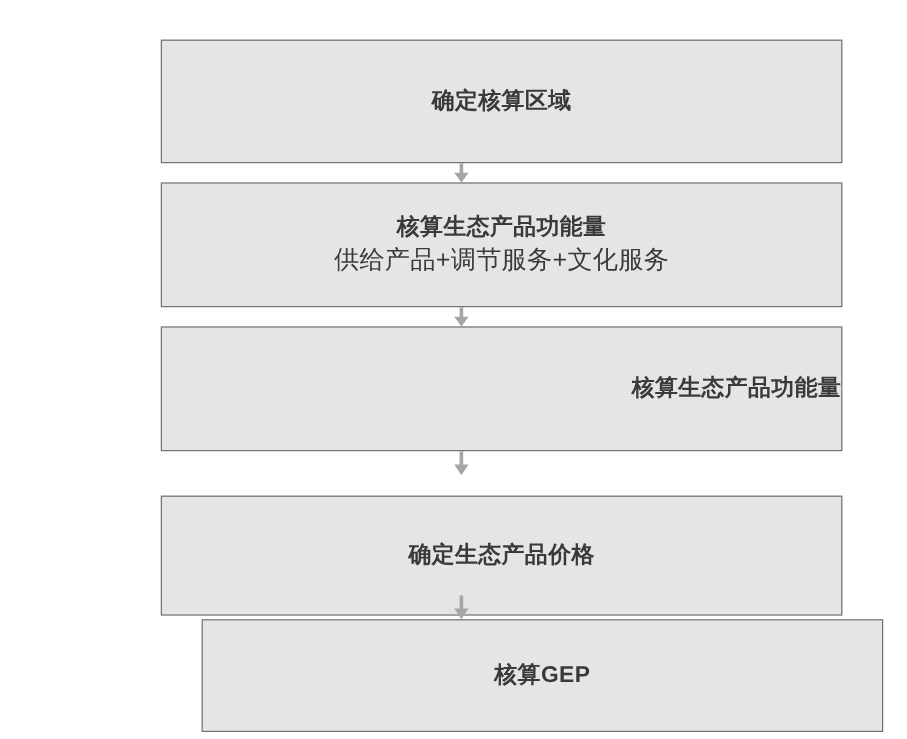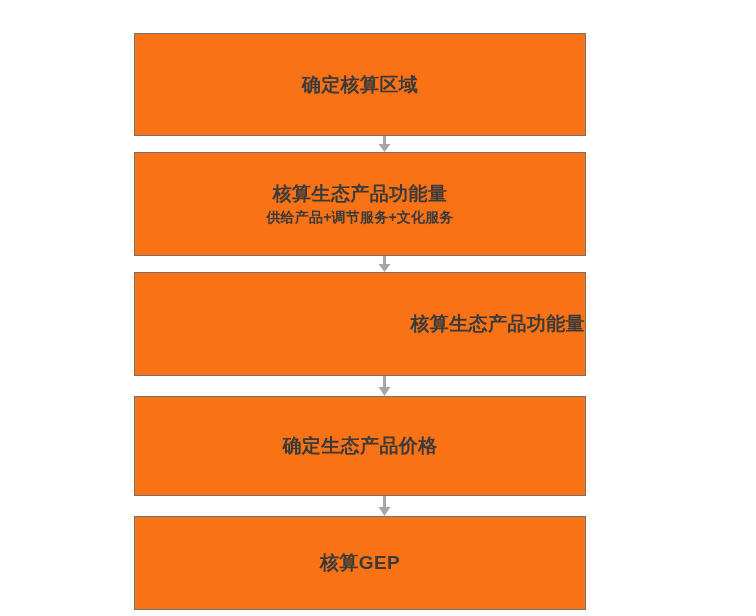--- a/index.html
+++ b/index.html
@@ -18,56 +18,56 @@
   #flowchart {
     position: relative;
     width: 756px;
     height: 616px;
     background: #ffffff;
   }
 
   .flow-box {
     position: absolute;
     left: 134px;
-    width: 452px;
+    width: 568px;
     box-sizing: border-box;
-    background: #f97316;
+    background: #e5e5e5;
     border: 1px solid #767171;
     display: flex;
     flex-direction: column;
     align-items: center;
     justify-content: center;
     text-align: center;
   }
 
   .box-title {
     font-size: 19px;
     font-weight: bold;
     color: #3a3a3a;
     line-height: 1.34;
     letter-spacing: 0.4px;
     white-space: nowrap;
   }
 
   .box-subtitle {
-    font-size: 14px;
-    font-weight: bold;
+    font-size: 21px;
+    font-weight: normal;
     color: #3a3a3a;
     line-height: 1.34;
     letter-spacing: 0.2px;
     white-space: nowrap;
     margin-top: 1px;
   }
 
   
   #box-1 { top: 33px;  height: 103px; }
   #box-2 { top: 152px; height: 104px; }
   #box-3 { top: 272px; height: 104px; align-items: flex-end; }
-  #box-4 { top: 396px; height: 100px; }
-  #box-5 { top: 516px; height: 94px;  }
+  #box-4 { top: 413px; height: 100px; }
+  #box-5 { top: 516px; height: 94px; margin-left: 34px;  }
 
   
   .connector {
     position: absolute;
     left: 377px;
     width: 15px;
     display: block;
   }
   .connector svg {
     display: block;

